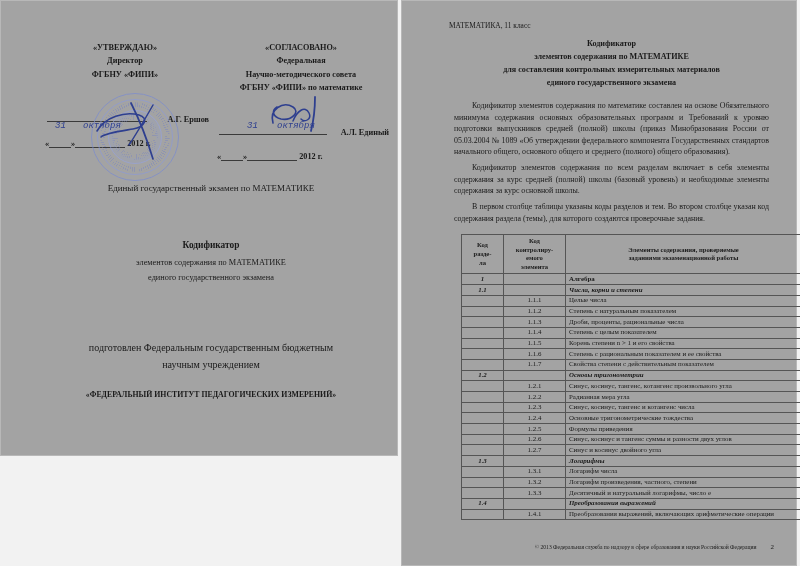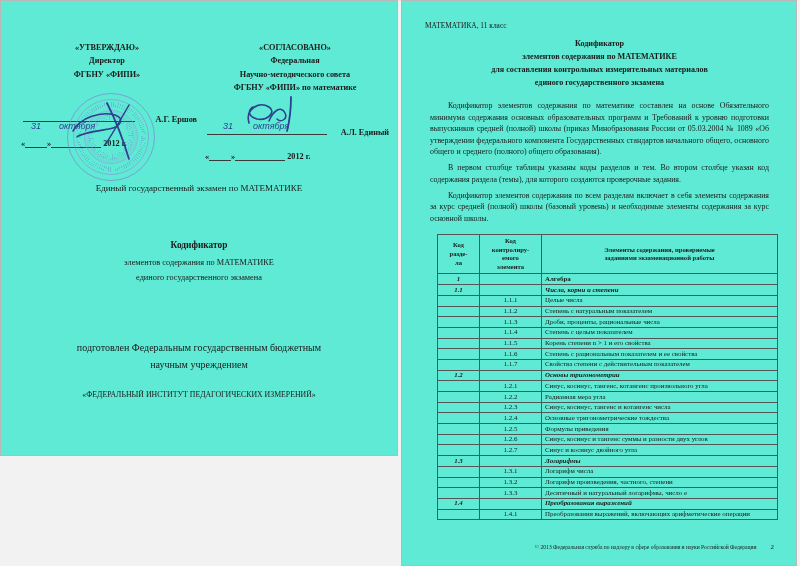--- a/index.html
+++ b/index.html
@@ -15,24 +15,25 @@
     overflow: hidden;
     position: relative;
   }
   .spread {
     display: flex;
     width: 800px;
     height: 566px;
     background: #f2f2f2;
   }
   .page {
-    background: #5eead4;
+    background: #a3a3a3;
     position: relative;
     box-sizing: border-box;
     border: 1px solid #b8b8b8;
+    padding-left: 24px;
   }
   .page-left {
     width: 398px;
     height: 456px;
     margin-right: 3px;
   }
   .page-right {
     width: 396px;
     height: 566px;
   }
@@ -89,21 +90,21 @@
     display: inline-block;
     border-bottom: 1px solid #3a3a3a;
     height: 9px;
     vertical-align: -2px;
   }
   .df-day { width: 22px; }
   .df-month { width: 50px; }
 
   .handwriting {
     position: absolute;
-    font-family: Liberation Sans, sans-serif;
+    font-family: Liberation Mono, monospace;
     font-style: italic;
     color: #2e3f8f;
     pointer-events: none;
   }
 
   .stamp {
     position: absolute;
     left: 66px;
     top: 92px;
     width: 86px;
@@ -174,21 +175,21 @@
   .l-prepared {
     text-align: center;
     margin-top: 54px;
     font-size: 10px;
     line-height: 1.72;
   }
   .l-institute {
     text-align: center;
     margin-top: 16px;
     font-size: 7.8px;
-    font-weight: normal;
+    font-weight: bold;
   }
 
   
   .r-inner {
     padding: 20px 22px 0 23px;
   }
   .r-running {
     font-size: 7.4px;
     margin-bottom: 7px;
   }
@@ -355,22 +356,22 @@
 
       <div class="r-title">
         <span class="ln">Кодификатор</span>
         <span class="ln">элементов содержания по  МАТЕМАТИКЕ</span>
         <span class="ln">для составления контрольных измерительных материалов</span>
         <span class="ln">единого государственного экзамена</span>
       </div>
 
       <div class="r-body">
         <p class="r-para">Кодификатор элементов содержания по математике составлен на основе Обязательного минимума содержания основных образовательных программ и Требований к уровню подготовки выпускников средней (полной) школы (приказ Минобразования России от 05.03.2004 № 1089 «Об утверждении федерального компонента Государственных стандартов начального общего, основного общего и среднего (полного) общего образования).</p>
+        <p class="r-para">Кодификатор элементов содержания по всем разделам включает в себя элементы содержания за курс средней (полной) школы (базовый уровень) и необходимые элементы содержания за курс основной школы.</p>
         <p class="r-para">В первом столбце таблицы указаны коды разделов и тем. Во втором столбце указан код содержания раздела (темы), для которого создаются проверочные задания.</p>
-        <p class="r-para">Кодификатор элементов содержания по всем разделам включает в себя элементы содержания за курс средней (полной) школы (базовый уровень) и необходимые элементы содержания за курс основной школы.</p>
       </div>
 
       <table class="codif">
         <colgroup>
           <col class="col-a">
             <col class="col-b">
             <col class="col-c">
         </colgroup>
         <thead>
           <tr>

